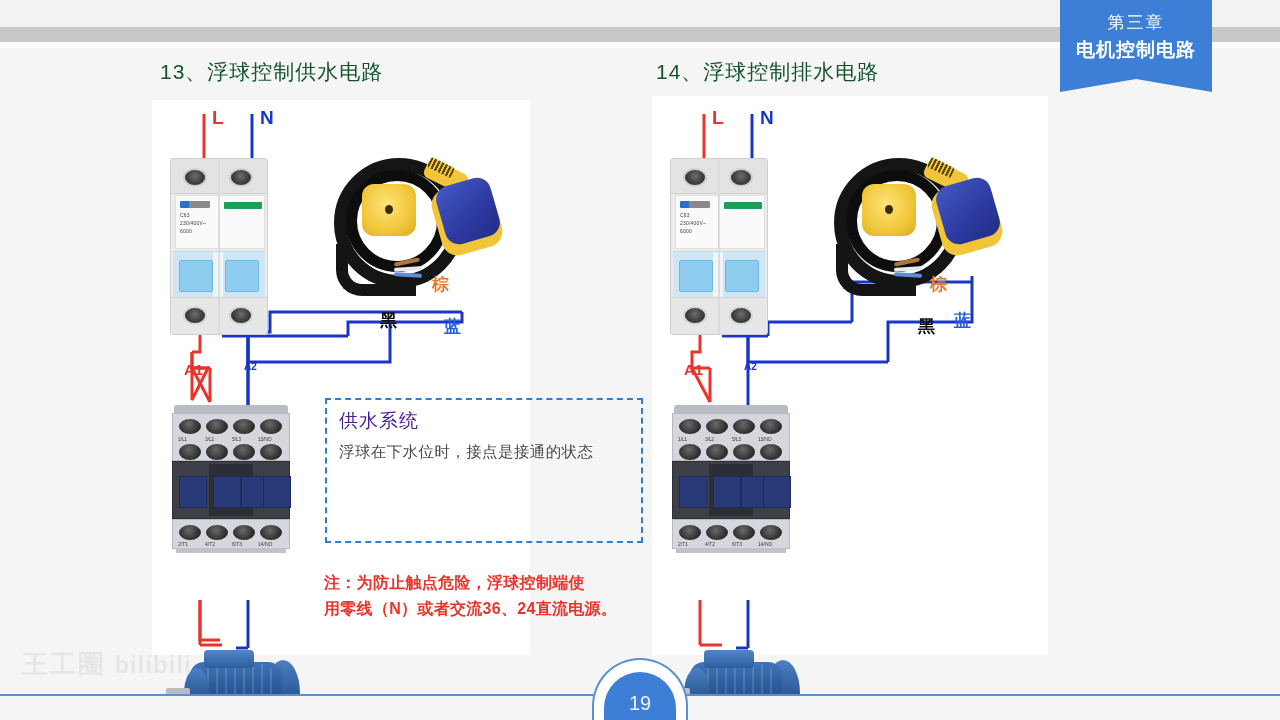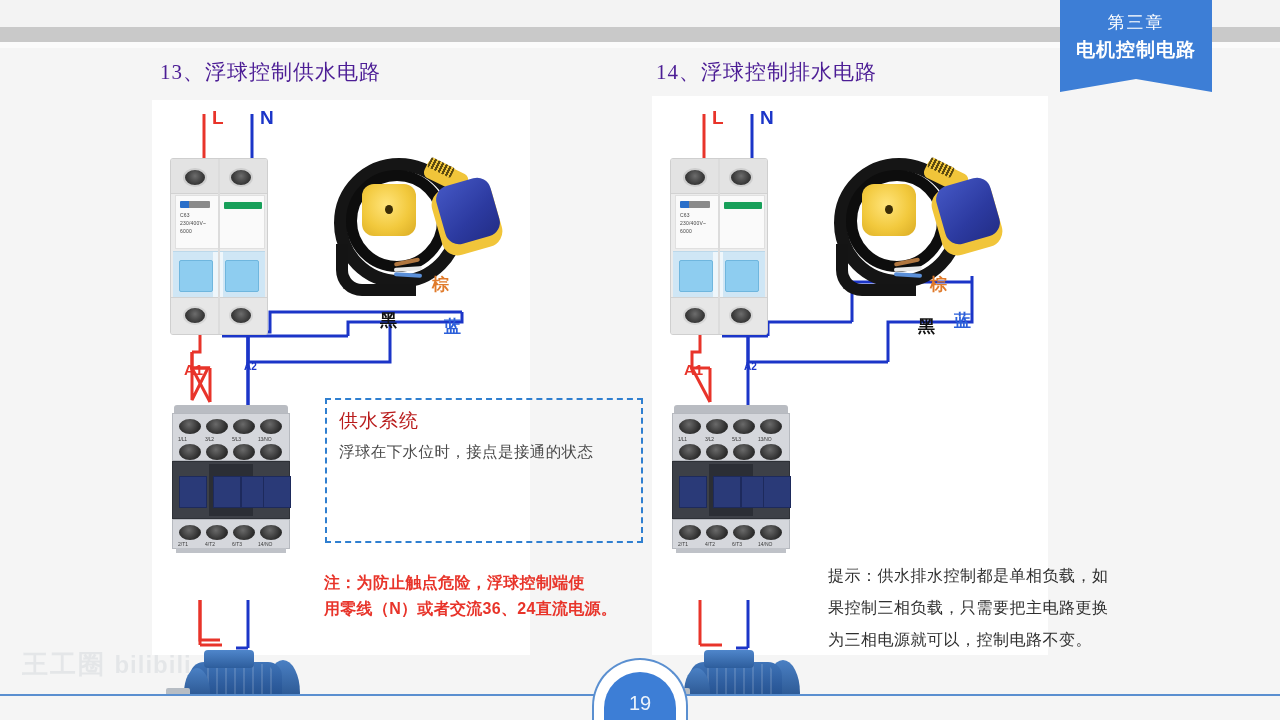--- a/index.html
+++ b/index.html
@@ -21,21 +21,21 @@
     position:absolute;left:1060px;top:0;width:152px;height:92px;
     background:#3d7ed6;color:#ffffff;text-align:center;
     -webkit-clip-path:polygon(0 0,100% 0,100% 100%,50% 86%,0 100%);
     clip-path:polygon(0 0,100% 0,100% 100%,50% 86%,0 100%);
     box-sizing:border-box;padding-top:11px;
   }
   .chapter-banner .l1{font-size:17px;letter-spacing:2px;line-height:24px;}
   .chapter-banner .l2{font-size:19px;letter-spacing:1px;line-height:26px;margin-top:2px;font-weight:bold;}
 
   
-  .sec-title{position:absolute;font-size:21px;color:#4c1d95;letter-spacing:1px;white-space:nowrap;font-family:Liberation Serif, serif;}
+  .sec-title{position:absolute;font-size:21px;color:#14532d;letter-spacing:1px;white-space:nowrap;}
   .sec-title.left{left:160px;top:58px;}
   .sec-title.right{left:656px;top:58px;}
 
   
   .card{position:absolute;background:#ffffff;}
   .card.left{left:152px;top:100px;width:378px;height:555px;}
   .card.right{left:652px;top:96px;width:396px;height:559px;}
 
   
   .diag{position:absolute;left:0;top:0;width:100%;height:100%;}
@@ -121,21 +121,21 @@
     background:linear-gradient(180deg,#4a80c4 0%,#2a558f 60%,#1b3d6d 100%);}
   .motor .shaft{position:absolute;left:2px;top:40px;width:24px;height:8px;background:#b7bdc4;border-radius:2px;}
   .motor .jbox{position:absolute;left:40px;top:2px;width:50px;height:18px;border-radius:4px;
     background:linear-gradient(180deg,#4f86cb 0%,#2d5d9c 100%);}
 
   
   .wires{position:absolute;left:0;top:0;width:100%;height:100%;overflow:visible;}
 
   
   .infobox{position:absolute;border:2px dashed #2f7fd0;box-sizing:border-box;padding:8px 10px 10px 12px;background:rgba(255,255,255,.0);}
-  .infobox .t{font-size:19px;color:#b91c1c;margin-bottom:6px;letter-spacing:1px;}
+  .infobox .t{font-size:19px;color:#4c1d95;margin-bottom:6px;letter-spacing:1px;}
   .infobox .ln{font-size:15.5px;color:#4a4a4a;line-height:23px;letter-spacing:.4px;white-space:nowrap;}
 
   .note-red{position:absolute;color:#e8342a;font-size:16px;font-weight:bold;line-height:26px;letter-spacing:.3px;white-space:nowrap;}
   .note-grey{position:absolute;color:#2f2f2f;font-size:16px;line-height:32px;letter-spacing:.5px;white-space:nowrap;}
 
   
   .footer-line{position:absolute;left:0;bottom:24px;width:1280px;height:2px;background:#5a8fd0;}
   .footer-arc{position:absolute;left:592px;bottom:0;width:96px;height:62px;
      border-top-left-radius:48px;border-top-right-radius:48px;
      background:#ffffff;border:2px solid #5a8fd0;border-bottom:none;box-sizing:border-box;}
@@ -413,25 +413,20 @@
     <div class="t">供水系统</div>
     <div class="ln">浮球在下水位时，接点是接通的状态</div>
   </div>
 
 
   <div class="note-red" style="left:324px;top:570px;">
     <div>注：为防止触点危险，浮球控制端使</div>
     <div>用零线（N）或者交流36、24直流电源。</div>
   </div>
 
-  <div class="note-grey" style="left:828px;top:560px;">
-    <div>提示：供水排水控制都是单相负载，如</div>
-    <div>果控制三相负载，只需要把主电路更换</div>
-    <div>为三相电源就可以，控制电路不变。</div>
-  </div>
 
   <div class="watermark">
     <span class="wm-t">王工圈</span>
     <span class="wm-b">bilibili</span>
   </div>
 
   <div class="footer-bg"></div>
   <div class="footer-line"></div>
   <div class="footer-arc"></div>
   <div class="footer-circle"></div>

